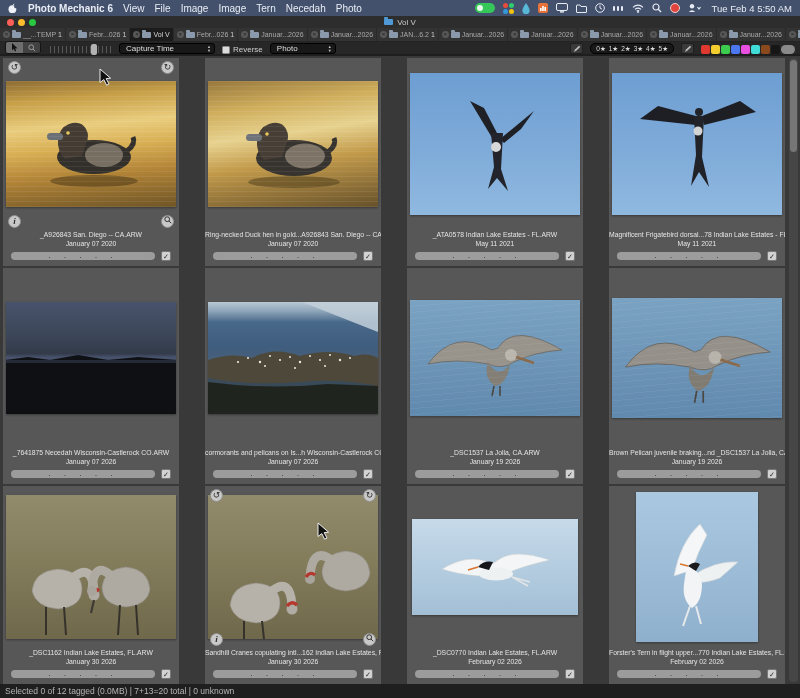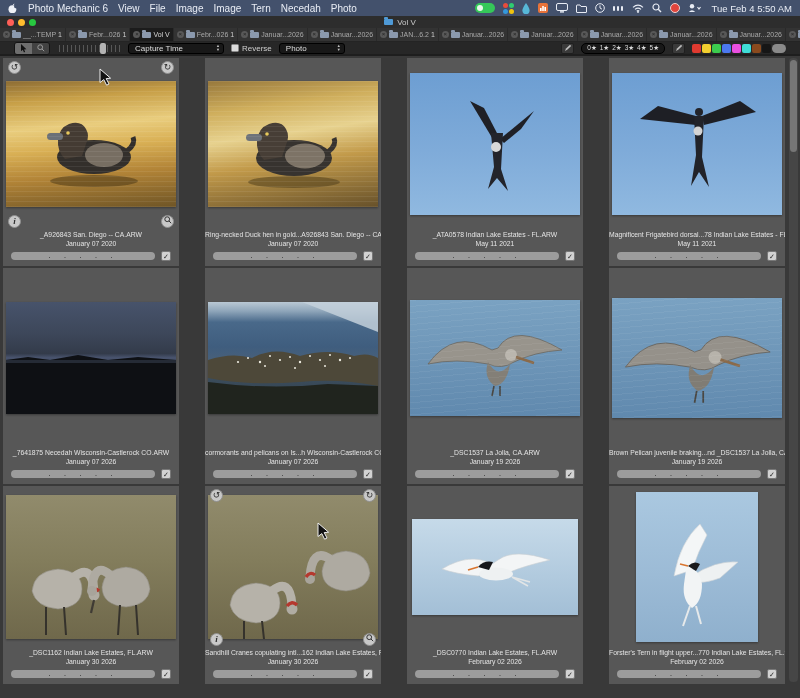--- a/index.html
+++ b/index.html
@@ -3,21 +3,21 @@
 <meta charset="utf-8">
 <style>
   *{box-sizing:border-box;margin:0;padding:0}
   html,body{width:800px;height:698px;overflow:hidden;background:#333;
     font-family:"Liberation Sans","DejaVu Sans",sans-serif;-webkit-font-smoothing:antialiased}
   .app{width:800px;height:698px;display:flex;flex-direction:column;background:#393939}
 
   
   .menubar{height:16px;background:#43516c;display:flex;align-items:center;padding:0 8px;gap:10px;
     font-size:10px;color:#e8ecf4;flex:0 0 auto}
-  .menubar .appname{font-weight:normal}
+  .menubar .appname{font-weight:bold}
   .menubar .menuitem{cursor:default}
   .mspacer{flex:1}
   .statusicons{display:flex;align-items:center;gap:8px}
   .sicon{display:flex;align-items:center;height:12px}
   .battery{width:20px;height:10px;border-radius:5px;background:#35c759;position:relative}
   .battery::after{content:"";position:absolute;left:2px;top:2px;width:6px;height:6px;border-radius:50%;background:#e9f7ec}
   .palette{width:11px;height:11px;display:grid;grid-template-columns:5px 5px;gap:1px}
   .palette i{width:5px;height:5px;border-radius:50%}
   .reddot{width:10px;height:10px;border-radius:50%;background:#e0443c;border:1px solid #f0d0ce}
   .clock{font-size:9.5px;white-space:nowrap}
@@ -36,22 +36,22 @@
   .tabbar{height:14px;background:#333;border-bottom:1px solid #242424;display:flex;align-items:stretch;
     overflow:hidden;flex:0 0 auto}
   .tab{display:flex;align-items:center;gap:2px;padding:0 3px;border-right:1px solid #2a2a2a;
     font-size:7px;color:#a9a9a9;white-space:nowrap;cursor:default}
   .tab.active{background:#1c1c1c;color:#d8d8d8}
   .tclose{flex:0 0 auto;width:7px;height:7px;border-radius:50%;background:#585858;color:#1f1f1f;
     font-size:6px;line-height:7px;text-align:center}
   .tbadge{color:#cdcdcd}
 
   
-  .toolbar{height:14px;background:#272727;border-bottom:2px solid #1e1e1e;display:flex;align-items:center;
-    gap:7px;padding:0 14px;flex:0 0 auto}
+  .toolbar{height:14px;background:#272727;border-bottom:2px solid #1e1e1e;display:flex;align-items:flex-end;
+    gap:7px;padding:0 5px;flex:0 0 auto}
   .toolgroup{display:flex;border:1px solid #141414;border-radius:3px;overflow:hidden}
   .toolbtn{width:17px;height:11px;background:#424242;border:none;display:flex;align-items:center;justify-content:center;padding:0}
   .toolbtn.active{background:#6e6e6e}
   .slider{width:62px;height:9px;position:relative;margin-left:2px;
     background:repeating-linear-gradient(90deg,#575757 0 1px,transparent 1px 4px);background-size:100% 7px;background-position:0 1px;background-repeat:no-repeat}
   .handle{position:absolute;left:66%;top:-1px;width:6px;height:11px;background:#b3b3b3;border-radius:2px}
   .select{height:11px;background:#181818;border:1px solid #000;border-radius:3px;color:#dedede;
     font-size:8px;display:flex;align-items:center;gap:5px;padding:0 3px 0 6px}
   .select .updown{display:flex;flex-direction:column;font-size:4px;line-height:4px;color:#c2c2c2}
   .sel-sort{width:96px;justify-content:space-between}
@@ -676,14 +676,17 @@
           <span class="tagbox">✓</span>
         </div>
       </div>
     </div>
 
     <div class="vscroll">
       <div class="vthumb"></div>
     </div>
   </div>
 
+  <div class="statusbar">
+    <span>Selected 0 of 12 tagged (0.0MB)  |  7+13=20 total  |  0 unknown</span>
+  </div>
 
 </div>
 
 </body></html>

